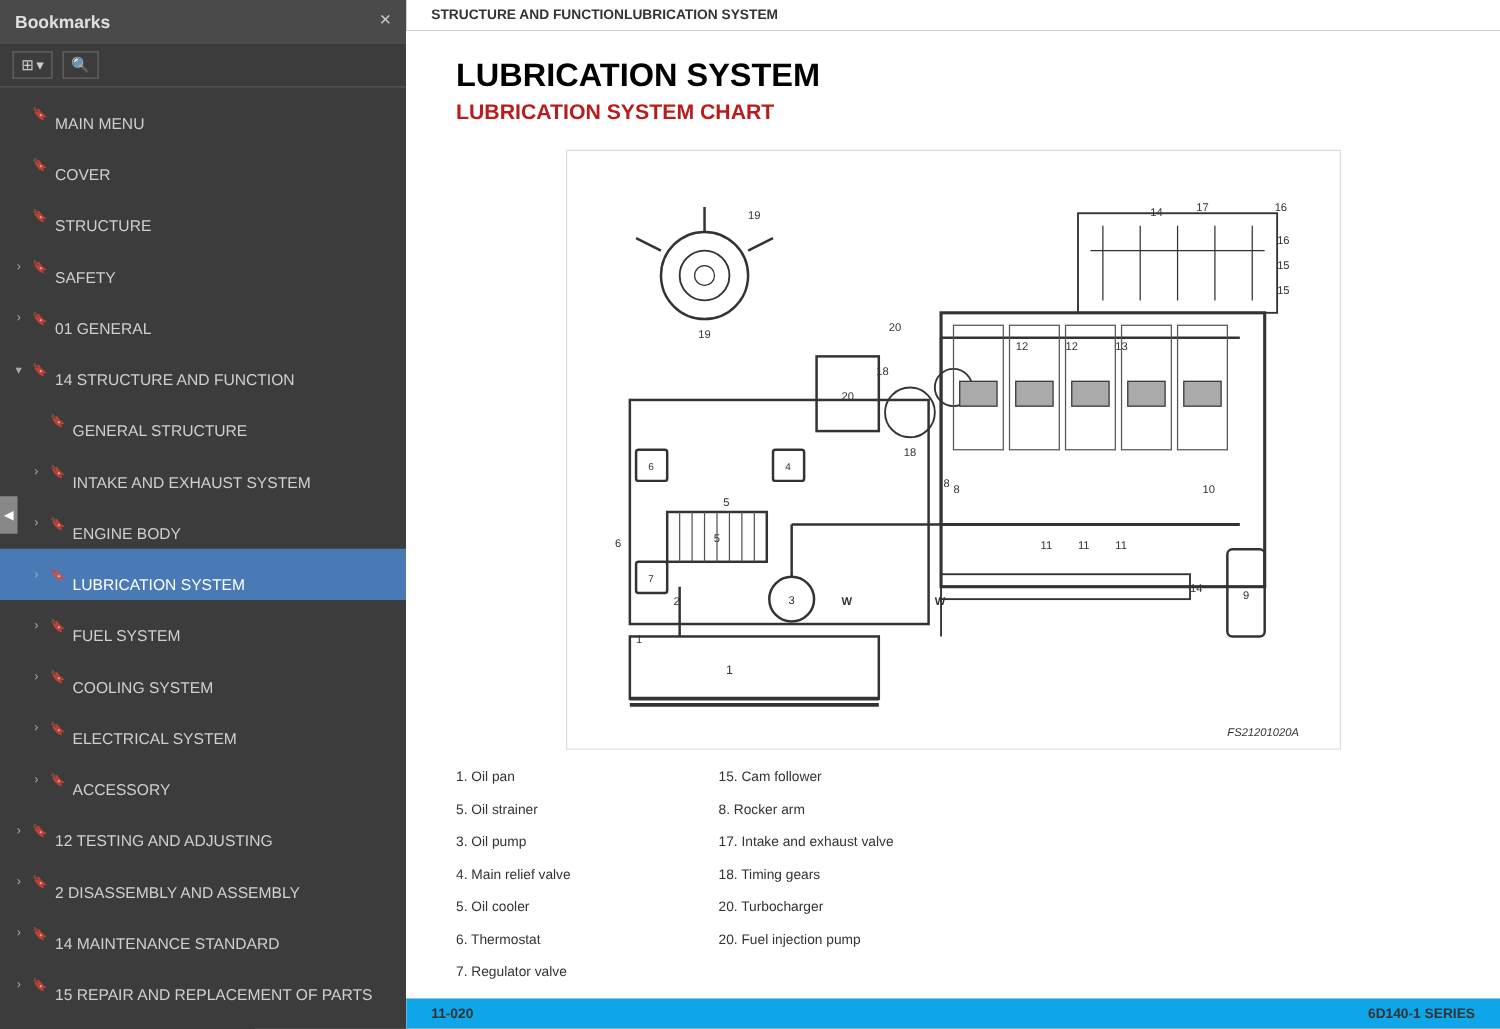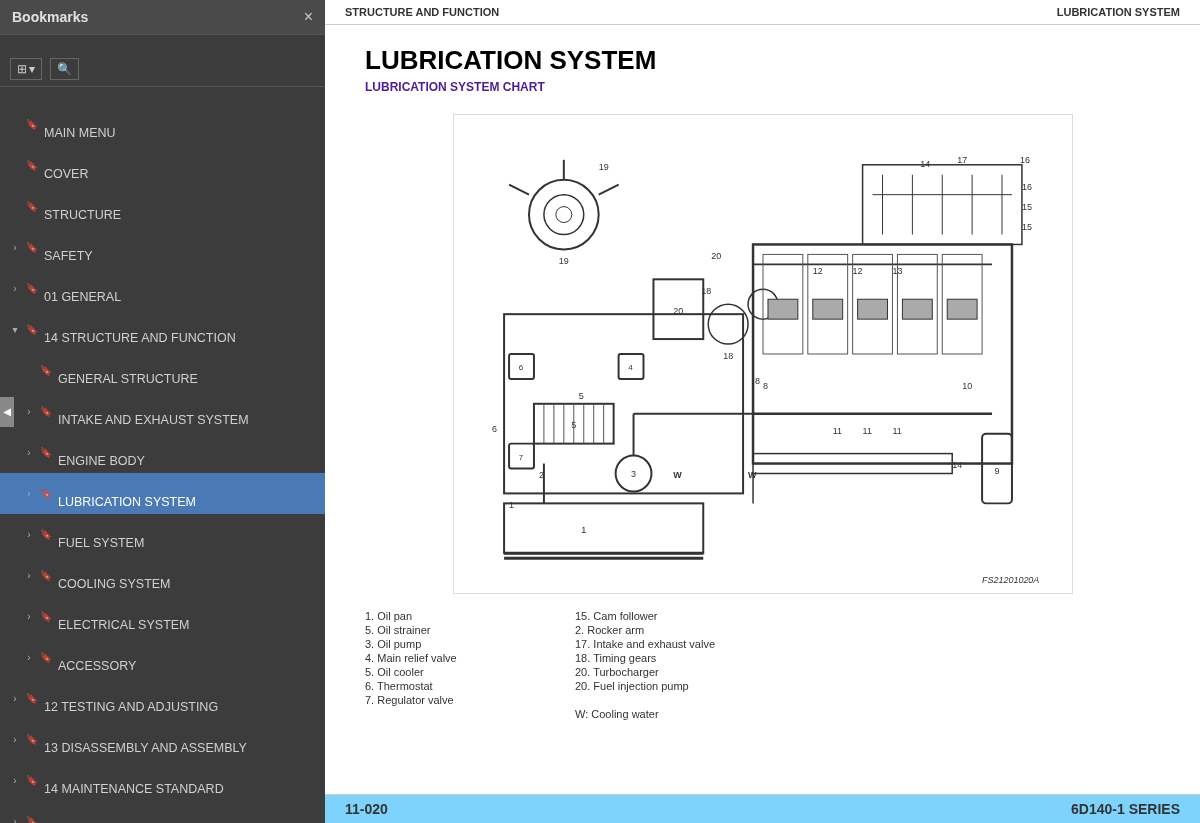--- a/index.html
+++ b/index.html
@@ -8,21 +8,20 @@
     
     #sidebar {
       width: 325px;
       min-width: 325px;
       background: #3c3c3c;
       color: #e0e0e0;
       display: flex;
       flex-direction: column;
       height: 823px;
       overflow: hidden;
-      gap: 17px;
     }
 
     #sidebar-header {
       background: #4a4a4a;
       padding: 8px 12px;
       display: flex;
       align-items: center;
       justify-content: space-between;
       border-bottom: 1px solid #555;
     }
@@ -117,21 +116,21 @@
       flex: 1;
       background: #fff;
       display: flex;
       flex-direction: column;
       overflow: hidden;
       position: relative;
     }
 
     #page-header-bar {
       display: flex;
-      justify-content: space-between;
+      justify-content: flex-start;
       padding: 6px 20px;
       border-bottom: 1px solid #ccc;
       font-size: 11px;
       color: #333;
       font-weight: bold;
     }
 
     #collapse-handle {
       position: absolute;
       left: 0;
@@ -157,23 +156,23 @@
     }
 
     .page-title-main {
       font-size: 26px;
       font-weight: bold;
       color: #000;
       margin-bottom: 4px;
     }
 
     .page-subtitle {
-      font-size: 12px;
+      font-size: 17px;
       font-weight: bold;
-      color: #4c1d95;
+      color: #b91c1c;
       margin-bottom: 20px;
     }
 
     #diagram-container {
       width: 100%;
       display: flex;
       justify-content: center;
       margin-bottom: 16px;
     }
 
@@ -186,33 +185,33 @@
       gap: 30px;
       font-size: 11px;
       color: #333;
       margin-top: 10px;
       flex-wrap: wrap;
     }
 
     .legend-col {
       display: flex;
       flex-direction: column;
-      gap: 2px;
+      gap: 14px;
       min-width: 180px;
     }
 
     #page-footer {
       display: flex;
       justify-content: space-between;
       padding: 6px 20px;
       border-top: 1px solid #ccc;
-      font-size: 14px;
+      font-size: 11px;
       color: #333;
       font-weight: bold;
-      background: #7dd3fc;
+      background: #0ea5e9;
     }
 
     
     #sidebar-list::-webkit-scrollbar { width: 6px; }
     #sidebar-list::-webkit-scrollbar-track { background: #3c3c3c; }
     #sidebar-list::-webkit-scrollbar-thumb { background: #666; border-radius: 3px; }
   </style>
 </head>
 <body>
 
@@ -303,21 +302,21 @@
         <span class="bookmark-label">ACCESSORY</span>
       </div>
       <div class="bookmark-item">
         <span class="expand-arrow">›</span>
         <span class="bookmark-icon" style="font-size: 10px; opacity: 0.7;">🔖</span>
         <span class="bookmark-label">12 TESTING AND ADJUSTING</span>
       </div>
       <div class="bookmark-item">
         <span class="expand-arrow">›</span>
         <span class="bookmark-icon" style="font-size: 10px; opacity: 0.7;">🔖</span>
-        <span class="bookmark-label">13 DISASSEMBLY AND ASSEMBLY</span>
+        <span class="bookmark-label">2 DISASSEMBLY AND ASSEMBLY</span>
       </div>
       <div class="bookmark-item">
         <span class="expand-arrow">›</span>
         <span class="bookmark-icon" style="font-size: 10px; opacity: 0.7;">🔖</span>
         <span class="bookmark-label">14 MAINTENANCE STANDARD</span>
       </div>
       <div class="bookmark-item">
         <span class="expand-arrow">›</span>
         <span class="bookmark-icon" style="font-size: 10px; opacity: 0.7;">🔖</span>
         <span class="bookmark-label">15 REPAIR AND REPLACEMENT OF PARTS</span>
@@ -479,21 +478,21 @@
         <span>1.   Oil pan</span>
         <span>5.   Oil strainer</span>
         <span>3.   Oil pump</span>
         <span>4.   Main relief valve</span>
         <span>5.   Oil cooler</span>
         <span>6.   Thermostat</span>
         <span>7.   Regulator valve</span>
       </div>
       <div class="legend-col">
         <span>15. Cam follower</span>
-        <span>2. Rocker arm</span>
+        <span>8. Rocker arm</span>
         <span>17. Intake and exhaust valve</span>
         <span>18. Timing gears</span>
         <span>20. Turbocharger</span>
         <span>20. Fuel injection pump</span>
         <span>&nbsp;</span>
         <span>W:  Cooling water</span>
       </div>
     </div>
   </div>
 

